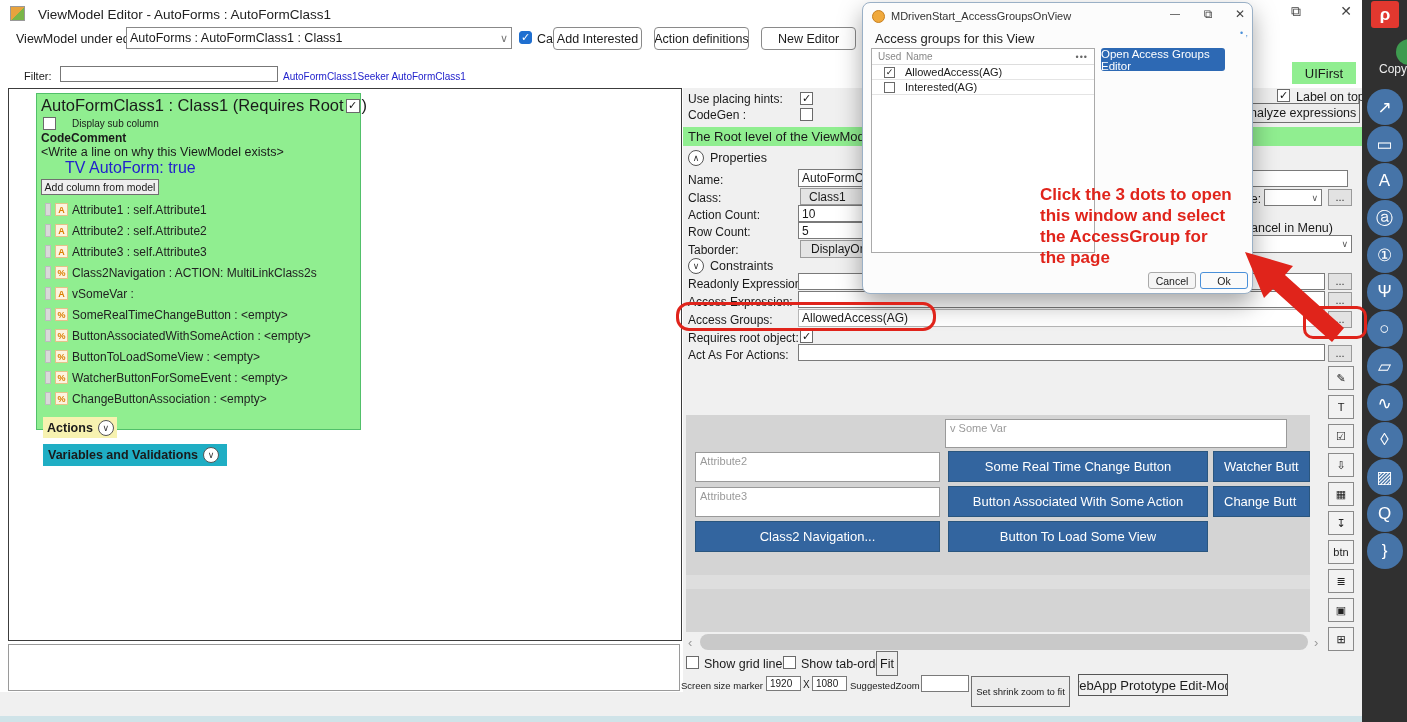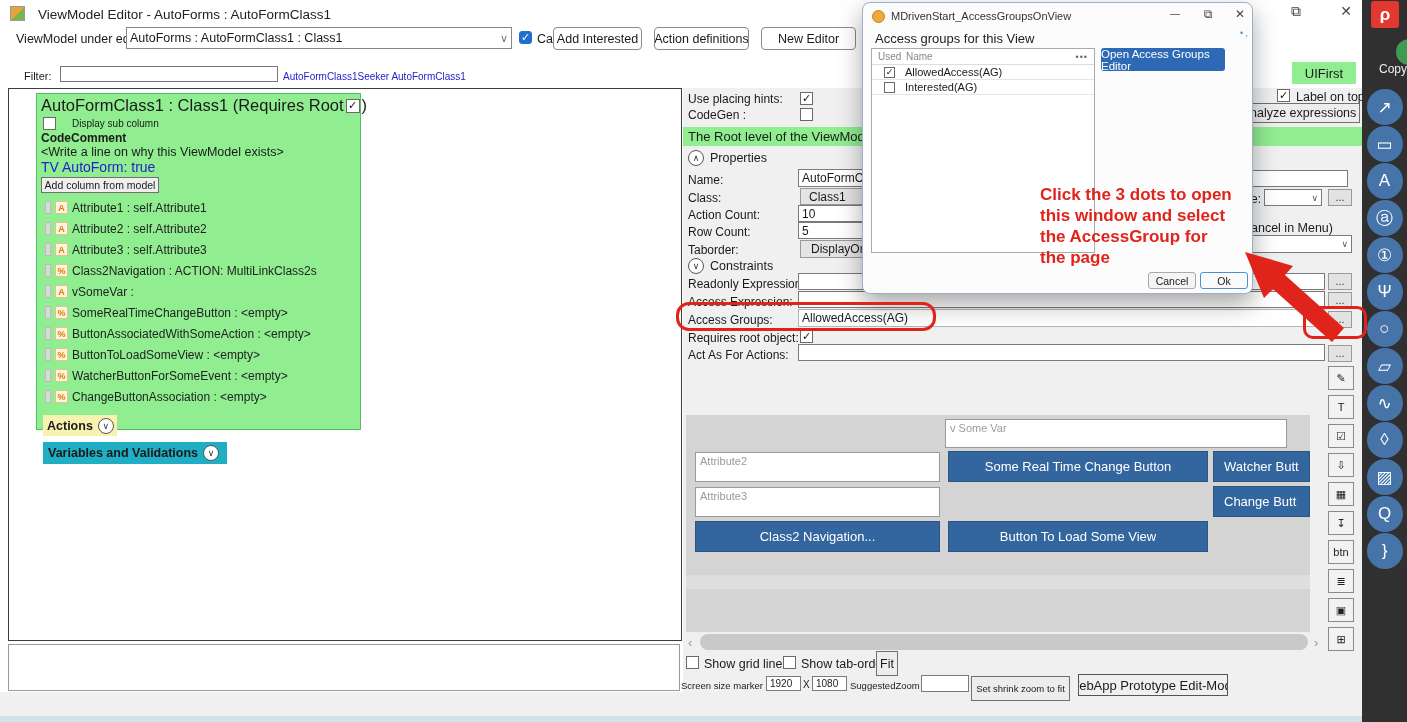--- a/index.html
+++ b/index.html
@@ -73,21 +73,21 @@
     <span style="font-size:16.5px;white-space:nowrap;">AutoFormClass1 : Class1  (Requires Root</span>
     <span class="cb checked" style="width:14px;height:14px;"></span>
     <span style="font-size:16.5px;">)</span>
   </div>
   <div style="display:flex;align-items:center;gap:16px;margin:2px 0 1px 2px;">
     <span class="cb"></span>
     <span style="font-size:10px;">Display sub column</span>
   </div>
   <div style="font-weight:bold;font-size:12px;">CodeComment</div>
   <div style="font-size:12.5px;">&lt;Write a line on why this ViewModel exists&gt;</div>
-  <div style="font-size:14px;color:#2222cc;">TV AutoForm: true</div>
+  <div style="font-size:16px;color:#2222cc;margin-left:24px;">TV AutoForm: true</div>
   <div class="btn sq" style="width:118px;height:16px;font-size:10.5px;margin:2px 0 4px 0;background:#efefef;">Add column from model</div>
   <div style="padding-left:4px;">
 
       <div class="tree-item">
         <span class="tbar"></span>
         <span class="tbadge">A</span>
         <span>Attribute1 : self.Attribute1</span>
       </div>
 
       <div class="tree-item">
@@ -211,20 +211,21 @@
 <div class="abs lbl" style="left:688px;top:348px;">Act As For Actions:</div>
 <div class="abs fld" style="left:798px;top:344px;width:527px;height:17px;"></div>
 <div class="abs dots" style="left:1328px;top:345px;">...</div>
 
 <div class="abs" style="left:686px;top:415px;width:624px;height:217px;background:#d4d4d4;overflow:hidden;">
   <div class="abs pv-input" style="left:259px;top:4px;width:342px;height:29px;">v Some Var</div>
   <div class="abs pv-input" style="left:9px;top:37px;width:245px;height:30px;">Attribute2</div>
   <div class="abs bluebtn" style="left:262px;top:36px;width:260px;height:31px;">Some Real Time Change Button</div>
   <div class="abs bluebtn" style="left:527px;top:36px;width:97px;height:31px;justify-content:flex-start;padding-left:10px;">Watcher Butt</div>
   <div class="abs pv-input" style="left:9px;top:72px;width:245px;height:30px;">Attribute3</div>
+  <div class="abs bluebtn" style="left:262px;top:71px;width:260px;height:31px;">Button Associated With Some Action</div>
   <div class="abs bluebtn" style="left:527px;top:71px;width:97px;height:31px;justify-content:flex-start;padding-left:10px;">Change Butt</div>
   <div class="abs bluebtn" style="left:9px;top:106px;width:245px;height:31px;">Class2 Navigation...</div>
   <div class="abs bluebtn" style="left:262px;top:106px;width:260px;height:31px;">Button To Load Some View</div>
   <div class="abs" style="left:0;top:160px;width:624px;height:14px;background:#dedede;"></div>
 </div>
 
 <div class="abs" style="left:688px;top:635px;color:#999;font-size:13px;">‹</div>
 <div class="abs" style="left:700px;top:634px;width:608px;height:16px;background:#c9c9c9;border-radius:8px;"></div>
 <div class="abs" style="left:1314px;top:635px;color:#999;font-size:13px;">›</div>
 
@@ -233,21 +234,21 @@
 <span class="abs cb" style="left:783px;top:656px;"></span>
 <div class="abs lbl" style="left:801px;top:657px;font-size:12.5px;">Show tab-order</div>
 <div class="abs btn sq" style="left:876px;top:651px;width:22px;height:25px;">Fit</div>
 
 <div class="abs lbl" style="left:681px;top:680px;font-size:9.5px;">Screen size marker</div>
 <div class="abs fld" style="left:766px;top:676px;width:35px;height:15px;font-size:10px;">1920</div>
 <div class="abs lbl" style="left:803px;top:679px;font-size:10px;">X</div>
 <div class="abs fld" style="left:812px;top:676px;width:35px;height:15px;font-size:10px;">1080</div>
 <div class="abs lbl" style="left:850px;top:680px;font-size:9.5px;">SuggestedZoom</div>
 <div class="abs fld" style="left:921px;top:675px;width:48px;height:17px;"></div>
-<div class="abs btn sq" style="left:971px;top:676px;width:99px;height:25px;font-size:9.5px;">Set shrink zoom to fit</div>
+<div class="abs btn sq" style="left:971px;top:676px;width:99px;height:31px;font-size:9.5px;">Set shrink zoom to fit</div>
 <div class="abs btn sq" style="left:1078px;top:674px;width:150px;height:22px;font-size:13px;background:#f0f0f0;border-color:#555;">WebApp Prototype Edit-Mode</div>
 
 <div class="abs" style="left:1328px;top:366px;">
 
     <div class="pal" style="font-size:11px;">✎</div>
 
     <div class="pal" style="font-size:11px;">T</div>
 
     <div class="pal" style="font-size:11px;">☑</div>
 

